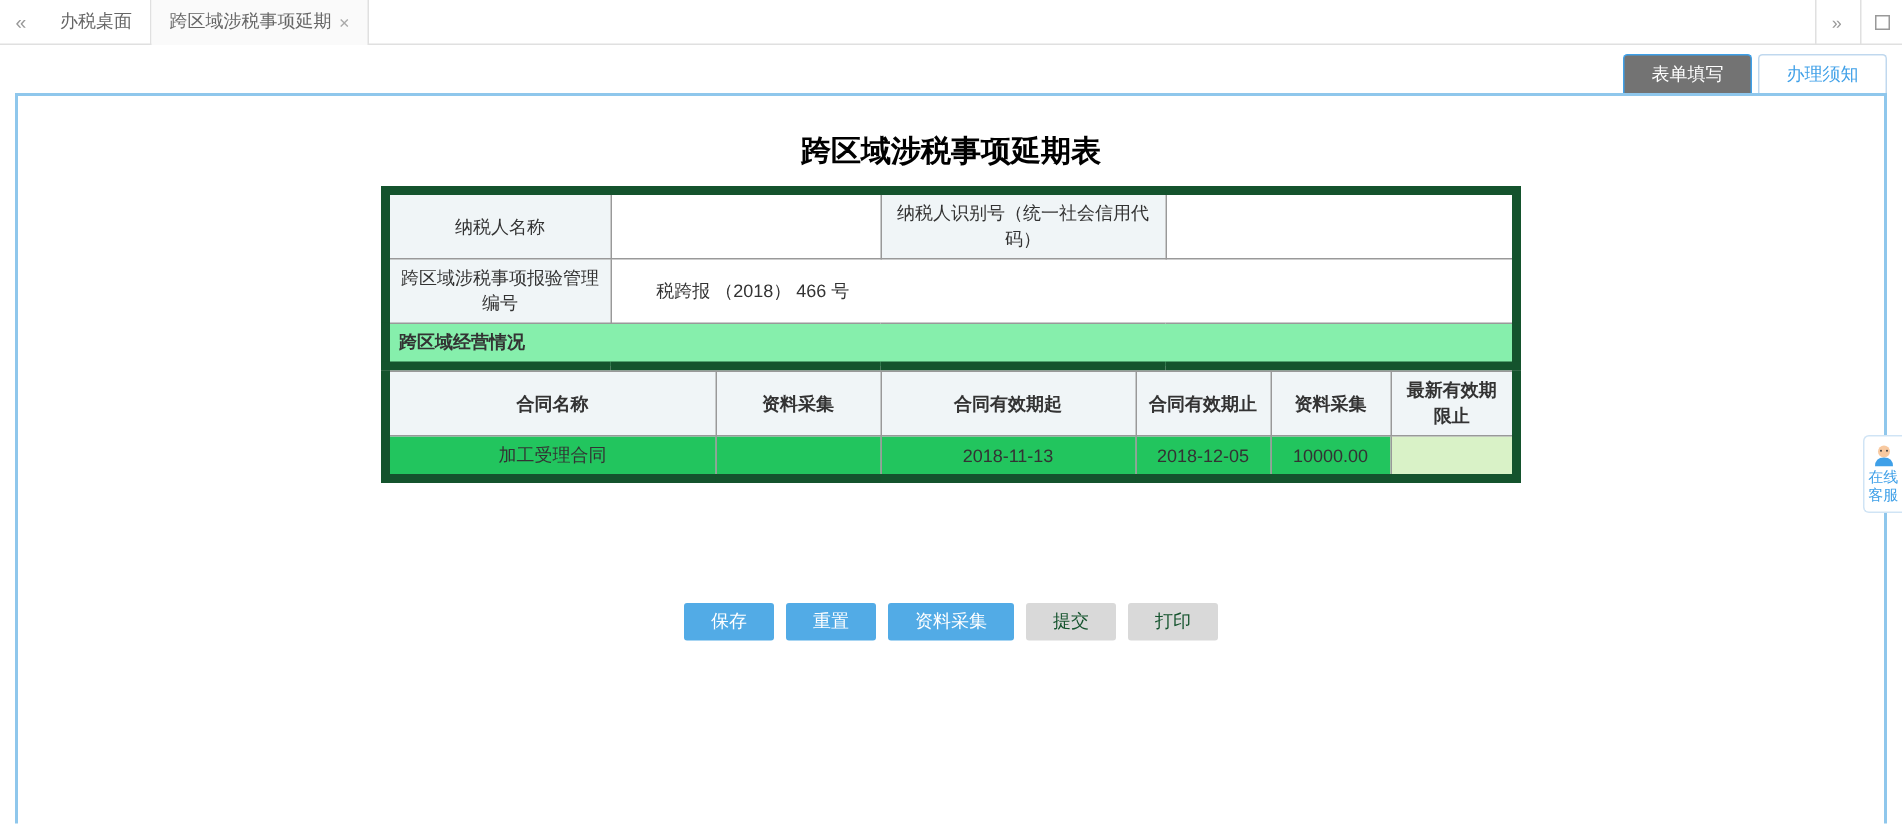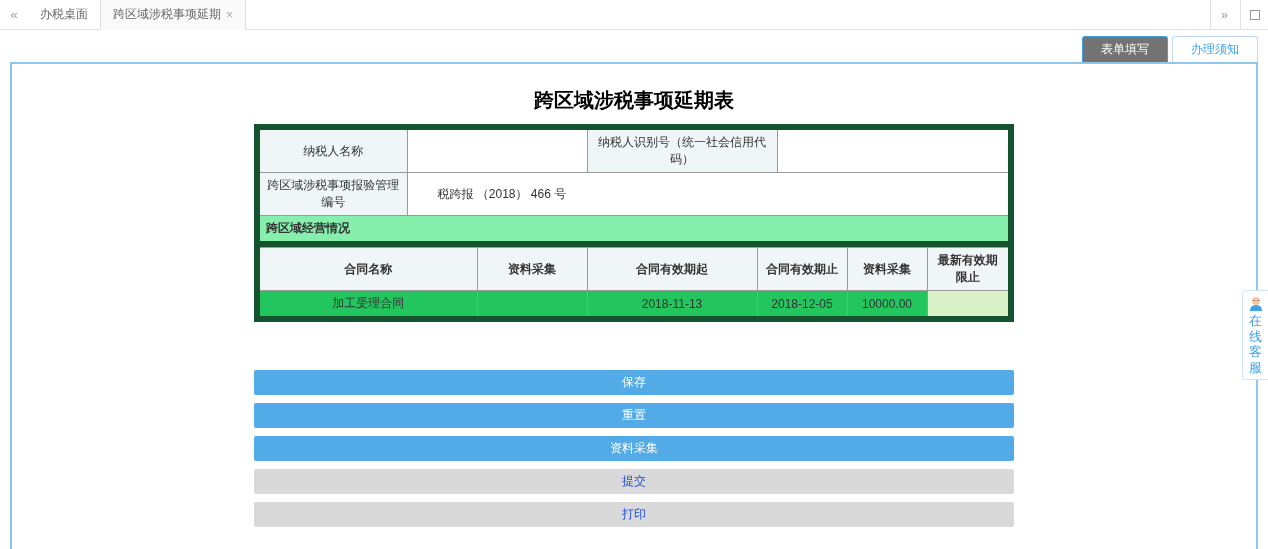--- a/index.html
+++ b/index.html
@@ -152,52 +152,51 @@
       text-align: center;
       background: #22c55e;
     }
     .highlight-cell {
       background: #d9f2c7;
     }
     .button-bar {
       display: flex;
       justify-content: center;
       gap: 8px;
-      margin-top: 48px;
-      flex-direction: column;
+      margin-top: 80px;
     }
     .btn {
       padding: 4px 18px;
       font-size: 12px;
       border: none;
       border-radius: 2px;
       cursor: pointer;
     }
     .btn.primary {
       background: #52abe6;
       color: #fff;
     }
     .btn.disabled {
       background: #d9d9d9;
-      color: #1d4ed8;
+      color: #14532d;
       cursor: not-allowed;
     }
     .floating-help {
       position: absolute;
       right: 0;
       top: 290px;
       width: 26px;
       background: #fff;
       border: 1px solid #d0e4f5;
       border-right: none;
       border-top-left-radius: 4px;
       border-bottom-left-radius: 4px;
       text-align: center;
       padding: 4px 2px;
-      font-size: 13px;
+      font-size: 10px;
       color: #3fa0e8;
       line-height: 1.2;
     }
     .help-icon {
       display: block;
       margin: 0 auto 2px auto;
     }
     .maximize-icon {
       width: 10px;
       height: 10px;

